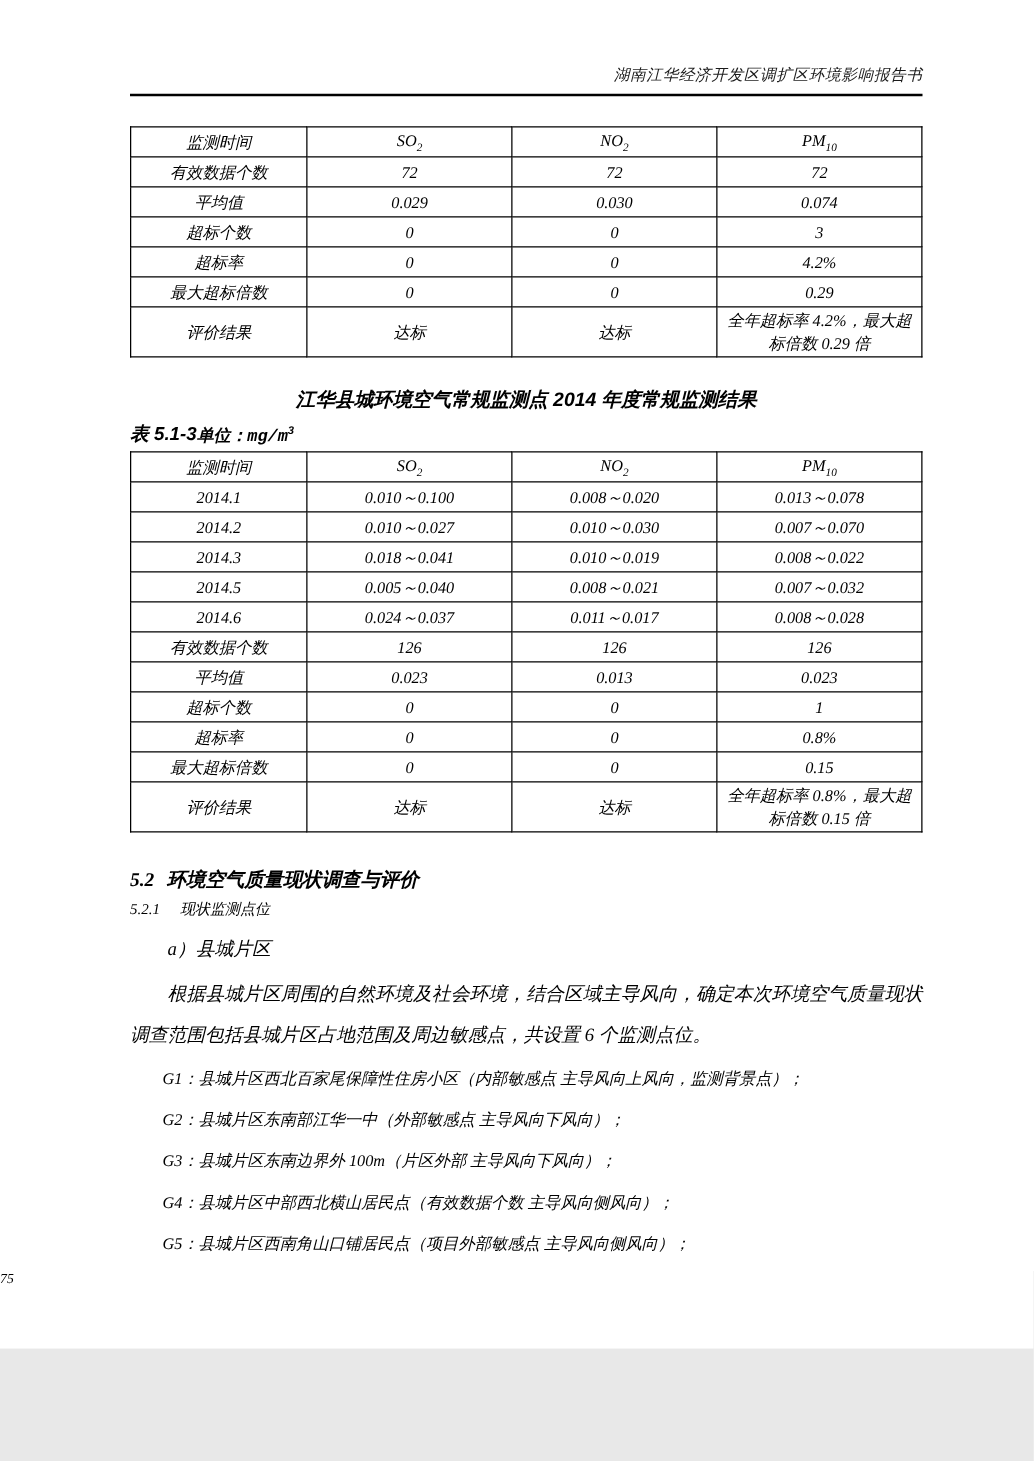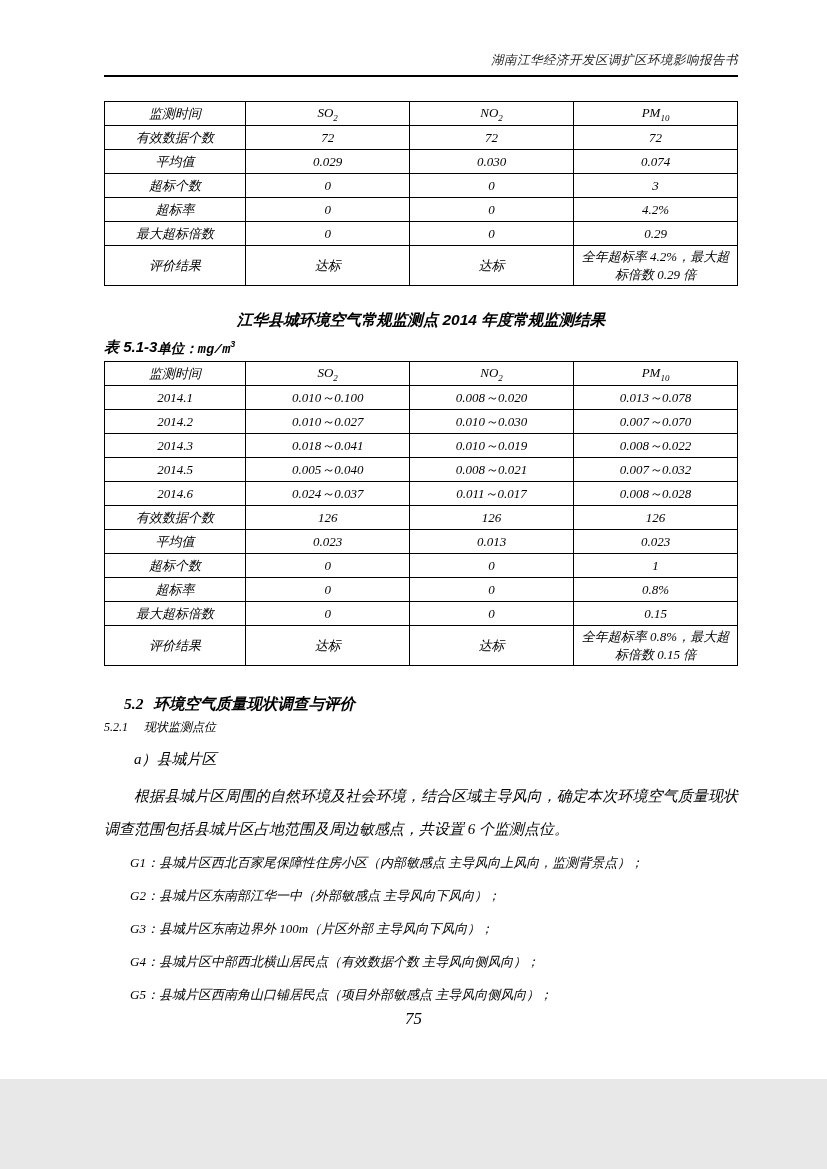--- a/index.html
+++ b/index.html
@@ -69,21 +69,21 @@
   .tbl-unit  { font-size:13.5px; }
   .tbl-unit .unit-val { font-family:"Liberation Mono","DejaVu Sans Mono",monospace; }
   .tbl-unit sup { font-size:9px; }
   
   .h2 {
     margin-top:28px;
     font-family:"Liberation Sans","DejaVu Sans",sans-serif;
     font-weight:bold;
     font-size:15.5px;
   }
-  .h2 .hnum { margin-right:10px; font-family:"Liberation Serif","DejaVu Serif",serif;margin-left:20px; }
+  .h2 .hnum { margin-right:10px; font-family:"Liberation Serif","DejaVu Serif",serif; }
   .h3 {
     margin-top:4px;
     font-size:12px;
     font-weight:normal;
   }
   .h3 .hnum { margin-right:16px; }
   .item-a { margin-top:14px; text-indent:2em; font-size:15px; }
   
   .body-para {
     margin-top:11px;
@@ -96,22 +96,22 @@
     font-size:13px;
     line-height:33px;
     text-align:justify;
     text-indent:2em;
   }
   
   .page-number {
     position:absolute;
     left:0; right:0;
     bottom:50px;
-    text-align:center;
-    font-size:17px;
+    text-align:left;
+    font-size:11px;
   }
 </style>
 </head>
 <body>
 
 <div class="page">
 
   <div class="doc-header">
     <span>湖南江华经济开发区调扩区环境影响报告书</span>
   </div>

